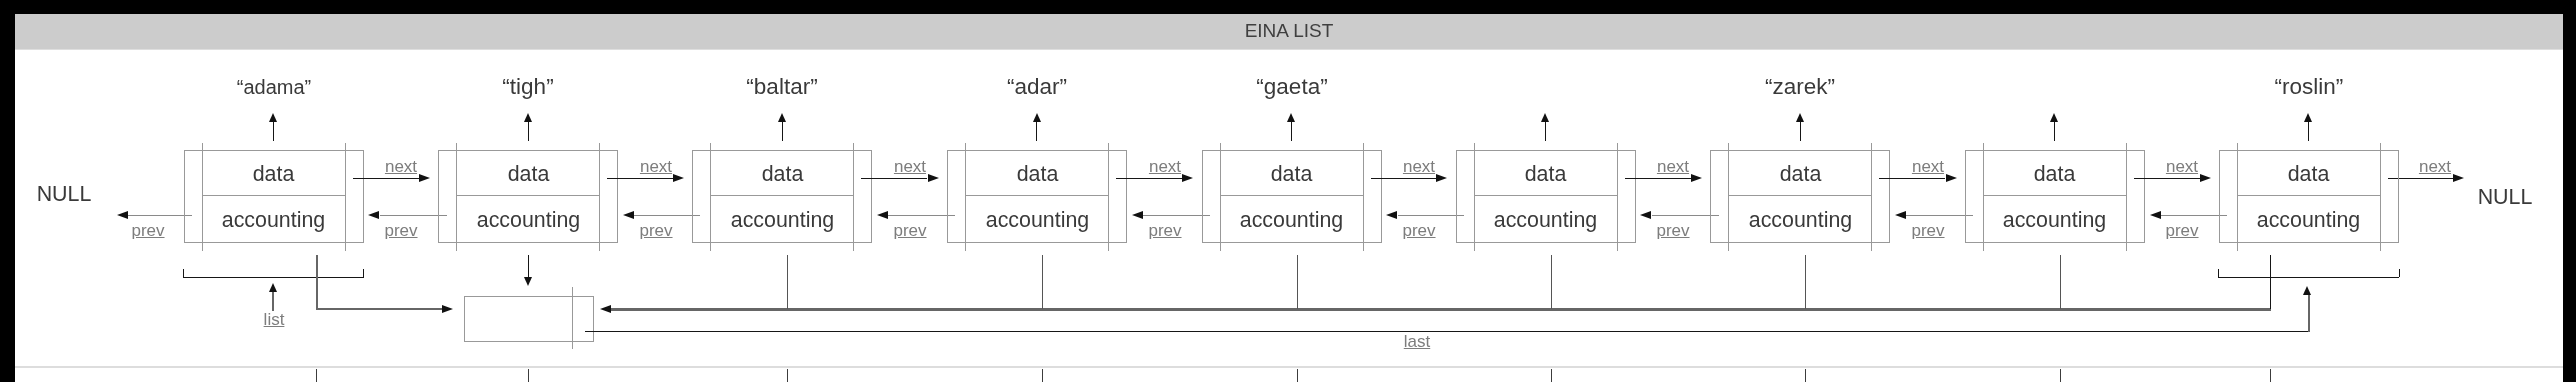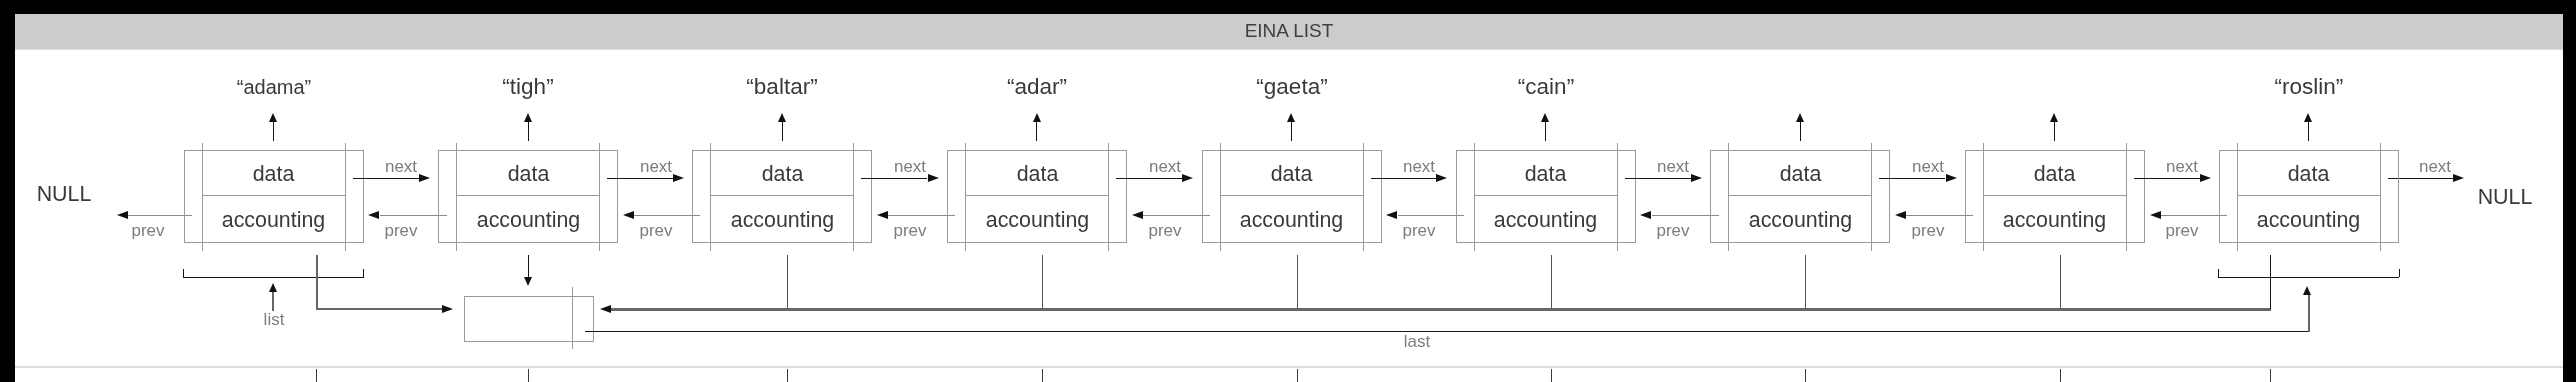--- a/index.html
+++ b/index.html
@@ -6,21 +6,21 @@
   #stage{
     position:relative;width:2576px;height:382px;background:#ffffff;
     font-family:"Liberation Sans", sans-serif;overflow:hidden;
   }
   .abs{position:absolute;}
   .hl{position:absolute;background:#161616;}
   .vl{position:absolute;background:#161616;}
   .txt{position:absolute;display:flex;align-items:center;justify-content:center;
        color:#3a3a3a;font-size:21.4px;white-space:nowrap;border-radius:14px;}
   .lbl{position:absolute;display:flex;align-items:center;justify-content:center;
-       color:#7d7d7d;font-size:17px;white-space:nowrap;}
+       color:#7d7d7d;font-size:17px;white-space:nowrap;text-decoration:underline;}
   .ah-r{position:absolute;width:0;height:0;border-top:4.5px solid transparent;
         border-bottom:4.5px solid transparent;border-left:11.3px solid #111;}
   .ah-l{position:absolute;width:0;height:0;border-top:4.5px solid transparent;
         border-bottom:4.5px solid transparent;border-right:11.3px solid #111;}
   .ah-u{position:absolute;width:0;height:0;border-left:4.5px solid transparent;
         border-right:4.5px solid transparent;border-bottom:9px solid #111;}
   .ah-d{position:absolute;width:0;height:0;border-left:4.5px solid transparent;
         border-right:4.5px solid transparent;border-top:9px solid #111;}
   .nodebox{position:absolute;border:1.1px solid #999;box-sizing:border-box;background:transparent;}
 </style>
@@ -149,37 +149,37 @@
     <div class="txt" style="left: 1220px; top: 152px; width: 143px; height: 44px;">data</div>
     <div class="txt" style="left: 1220px; top: 197px; width: 143px; height: 46px;">accounting</div>
     <div class="hl" style="left: 1371px; top: 178px; width: 66px; height: 1.4px;"></div>
     <div class="ah-r" style="left: 1436px; top: 174px;"></div>
     <div class="lbl" style="left: 1385px; top: 158px; width: 68px; height: 18px;">next</div>
     <div class="hl" style="left: 1398px; top: 215px; width: 66px; height: 1.4px; background: rgb(138, 138, 138);"></div>
     <div class="ah-l" style="left: 1386px; top: 211px;"></div>
     <div class="lbl" style="left: 1385px; top: 222px; width: 68px; height: 18px;">prev</div>
     <div class="vl" style="left: 1297px; top: 255px; width: 1.4px; height: 54px; background: rgb(85, 85, 85);"></div>
     <div class="vl" style="left: 1297px; top: 369px; width: 1.4px; height: 13.5px; background: rgb(60, 60, 60);"></div>
-    <div class="txt" style="left: 1456px; top: 74px; width: 180px; height: 26px; font-size: 22.5px;">“cain”</div>
     <div class="vl" style="left: 1545px; top: 122px; width: 1.4px; height: 18.6px;"></div>
     <div class="ah-u" style="left: 1541px; top: 113px;"></div>
     <div class="nodebox" style="left: 1456px; top: 150px; width: 180px; height: 93px;"></div>
     <div class="vl" style="left: 1474px; top: 143px; width: 1.1px; height: 108px; background: rgb(153, 153, 153);"></div>
     <div class="vl" style="left: 1617px; top: 143px; width: 1.1px; height: 108px; background: rgb(153, 153, 153);"></div>
     <div class="hl" style="left: 1474px; top: 195px; width: 143px; height: 1.1px; background: rgb(153, 153, 153);"></div>
     <div class="txt" style="left: 1474px; top: 152px; width: 143px; height: 44px;">data</div>
     <div class="txt" style="left: 1474px; top: 197px; width: 143px; height: 46px;">accounting</div>
     <div class="hl" style="left: 1625px; top: 178px; width: 66px; height: 1.4px;"></div>
     <div class="ah-r" style="left: 1691px; top: 174px;"></div>
     <div class="lbl" style="left: 1639px; top: 158px; width: 68px; height: 18px;">next</div>
     <div class="hl" style="left: 1652px; top: 215px; width: 67px; height: 1.4px; background: rgb(138, 138, 138);"></div>
     <div class="ah-l" style="left: 1640px; top: 211px;"></div>
     <div class="lbl" style="left: 1639px; top: 222px; width: 68px; height: 18px;">prev</div>
     <div class="vl" style="left: 1551px; top: 255px; width: 1.4px; height: 54px; background: rgb(85, 85, 85);"></div>
     <div class="vl" style="left: 1551px; top: 369px; width: 1.4px; height: 13.5px; background: rgb(60, 60, 60);"></div>
+    <div class="txt" style="left: 1710px; top: 74px; width: 180px; height: 26px; font-size: 22.5px;">“zarek”</div>
     <div class="vl" style="left: 1800px; top: 122px; width: 1.4px; height: 18.6px;"></div>
     <div class="ah-u" style="left: 1796px; top: 113px;"></div>
     <div class="nodebox" style="left: 1710px; top: 150px; width: 180px; height: 93px;"></div>
     <div class="vl" style="left: 1728px; top: 143px; width: 1.1px; height: 108px; background: rgb(153, 153, 153);"></div>
     <div class="vl" style="left: 1871px; top: 143px; width: 1.1px; height: 108px; background: rgb(153, 153, 153);"></div>
     <div class="hl" style="left: 1729px; top: 195px; width: 143px; height: 1.1px; background: rgb(153, 153, 153);"></div>
     <div class="txt" style="left: 1729px; top: 152px; width: 143px; height: 44px;">data</div>
     <div class="txt" style="left: 1729px; top: 197px; width: 143px; height: 46px;">accounting</div>
     <div class="hl" style="left: 1879px; top: 178px; width: 66px; height: 1.4px;"></div>
     <div class="ah-r" style="left: 1946px; top: 174px;"></div>

